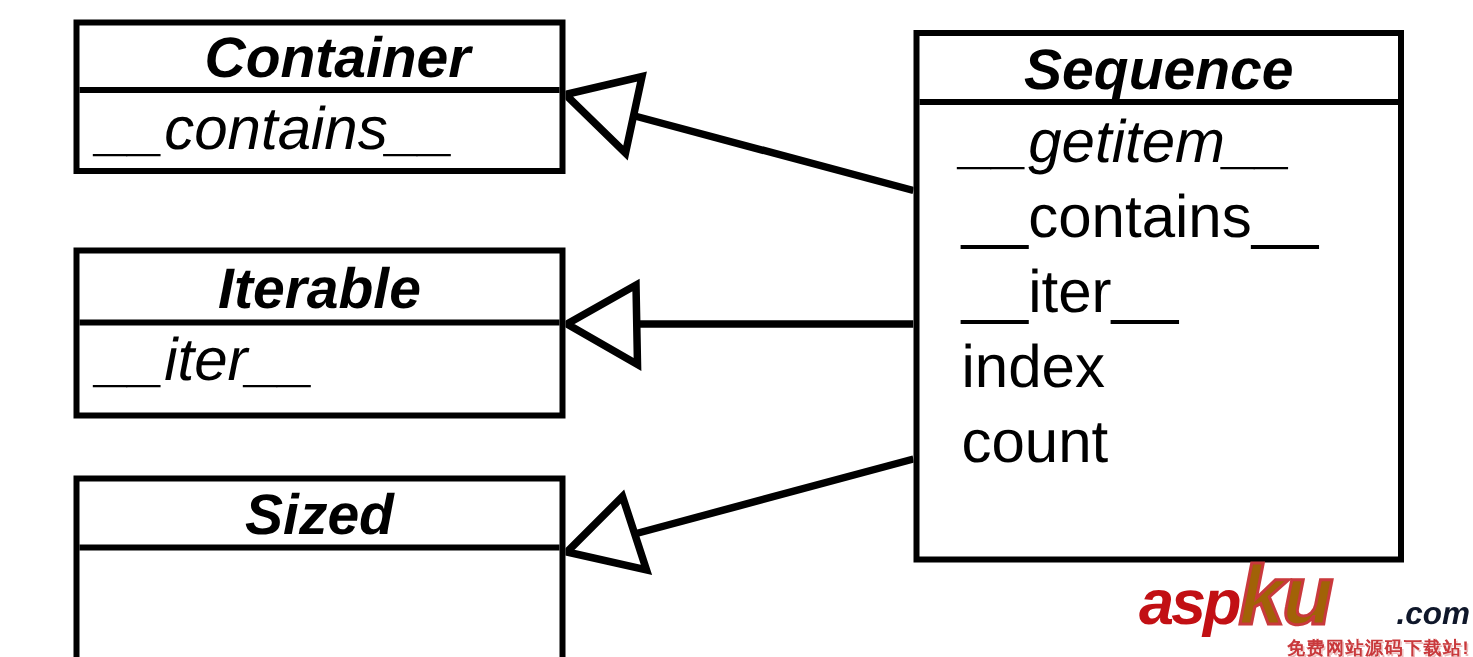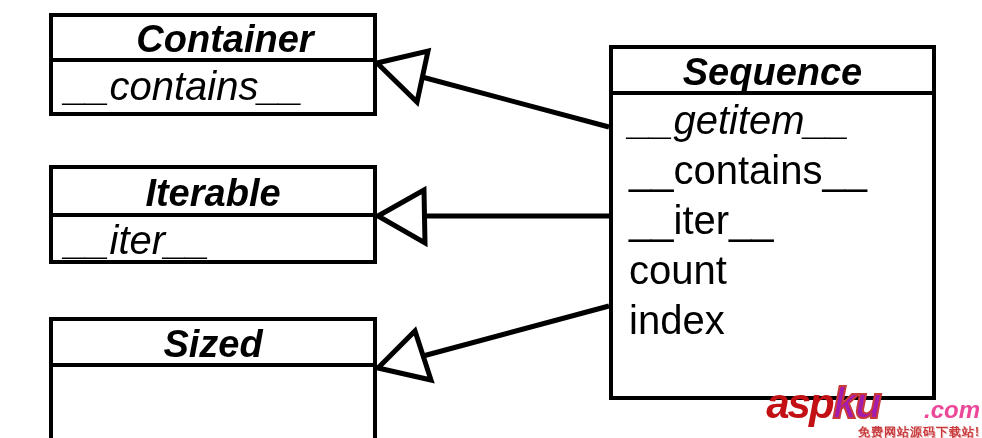--- a/index.html
+++ b/index.html
@@ -40,66 +40,66 @@
     line-height: 50px;
   }
   .member.italic { font-style: italic; }
 
   
   #box-container { left: 49px; top: 13px; width: 328px; height: 103px; }
   #box-container .class-title { height: 45px; line-height: 45px; padding-left: 24px; }
   #box-container .member { line-height: 48px; }
 
   
-  #box-iterable { left: 49px; top: 165px; width: 328px; height: 99px; }
+  #box-iterable { left: 49px; top: 165px; width: 328px; height: 114px; }
   #box-iterable .class-title { height: 48px; line-height: 48px; }
   #box-iterable .member { line-height: 46px; }
 
   
   #box-sized { left: 49px; top: 317px; width: 328px; height: 133px; }
   #box-sized .class-title { height: 46px; line-height: 46px; }
   #box-sized .member { line-height: 48px; }
 
   
-  #box-sequence { left: 609px; top: 45px; width: 327px; height: 355px; }
+  #box-sequence { left: 609px; top: 20px; width: 327px; height: 355px; }
   #box-sequence .class-title { height: 46px; line-height: 46px; }
-  #box-sequence .member { padding-left: 16px; }
+  #box-sequence .member { padding-left: 28px; }
 
   
   .watermark {
     position: absolute;
     right: 2px;
     bottom: 0px;
     text-align: right;
     z-index: 10;
     line-height: 1;
   }
   .wm-brand { white-space: nowrap; }
   .wm-asp {
     color: #c21014;
     font-weight: bold;
     font-style: italic;
     font-size: 42px;
     letter-spacing: -2px;
     text-align: center;
   }
   .wm-ku {
-    color: #a21caf;
+    color: #a16207;
     font-weight: bold;
     font-style: italic;
-    font-size: 44px;
+    font-size: 56px;
     letter-spacing: -2px;
     -webkit-text-stroke: 2px #c9393c;
     text-shadow: 0 0 1px #c9393c;
   }
   .wm-com {
-    color: #ec4899;
+    color: #0f172a;
     font-weight: bold;
     font-style: italic;
-    font-size: 24px;
+    font-size: 21px;
     padding-left: 44px;
   }
   .wm-tagline {
     font-size: 12px;
     font-weight: bold;
     color: #c9393c;
     letter-spacing: 1px;
     text-shadow: 0 0 2px #ffffff, 1px 1px 0 #e8b0b0;
     margin-top: 1px;
   }
@@ -132,22 +132,22 @@
 
   <div class="class-box" id="box-sized">
     <div class="class-title">Sized</div>
   </div>
 
   <div class="class-box" id="box-sequence">
     <div class="class-title">Sequence</div>
     <div class="member italic">__getitem__</div>
     <div class="member">__contains__</div>
     <div class="member">__iter__</div>
+    <div class="member">index</div>
     <div class="member">count</div>
-    <div class="member">index</div>
   </div>
 
   <div class="watermark">
     <div class="wm-brand">
       <span class="wm-asp">asp</span><span class="wm-ku">ku</span><span class="wm-com">.com</span>
     </div>
     <div class="wm-tagline">免费网站源码下载站!</div>
   </div>
 
 </div>

